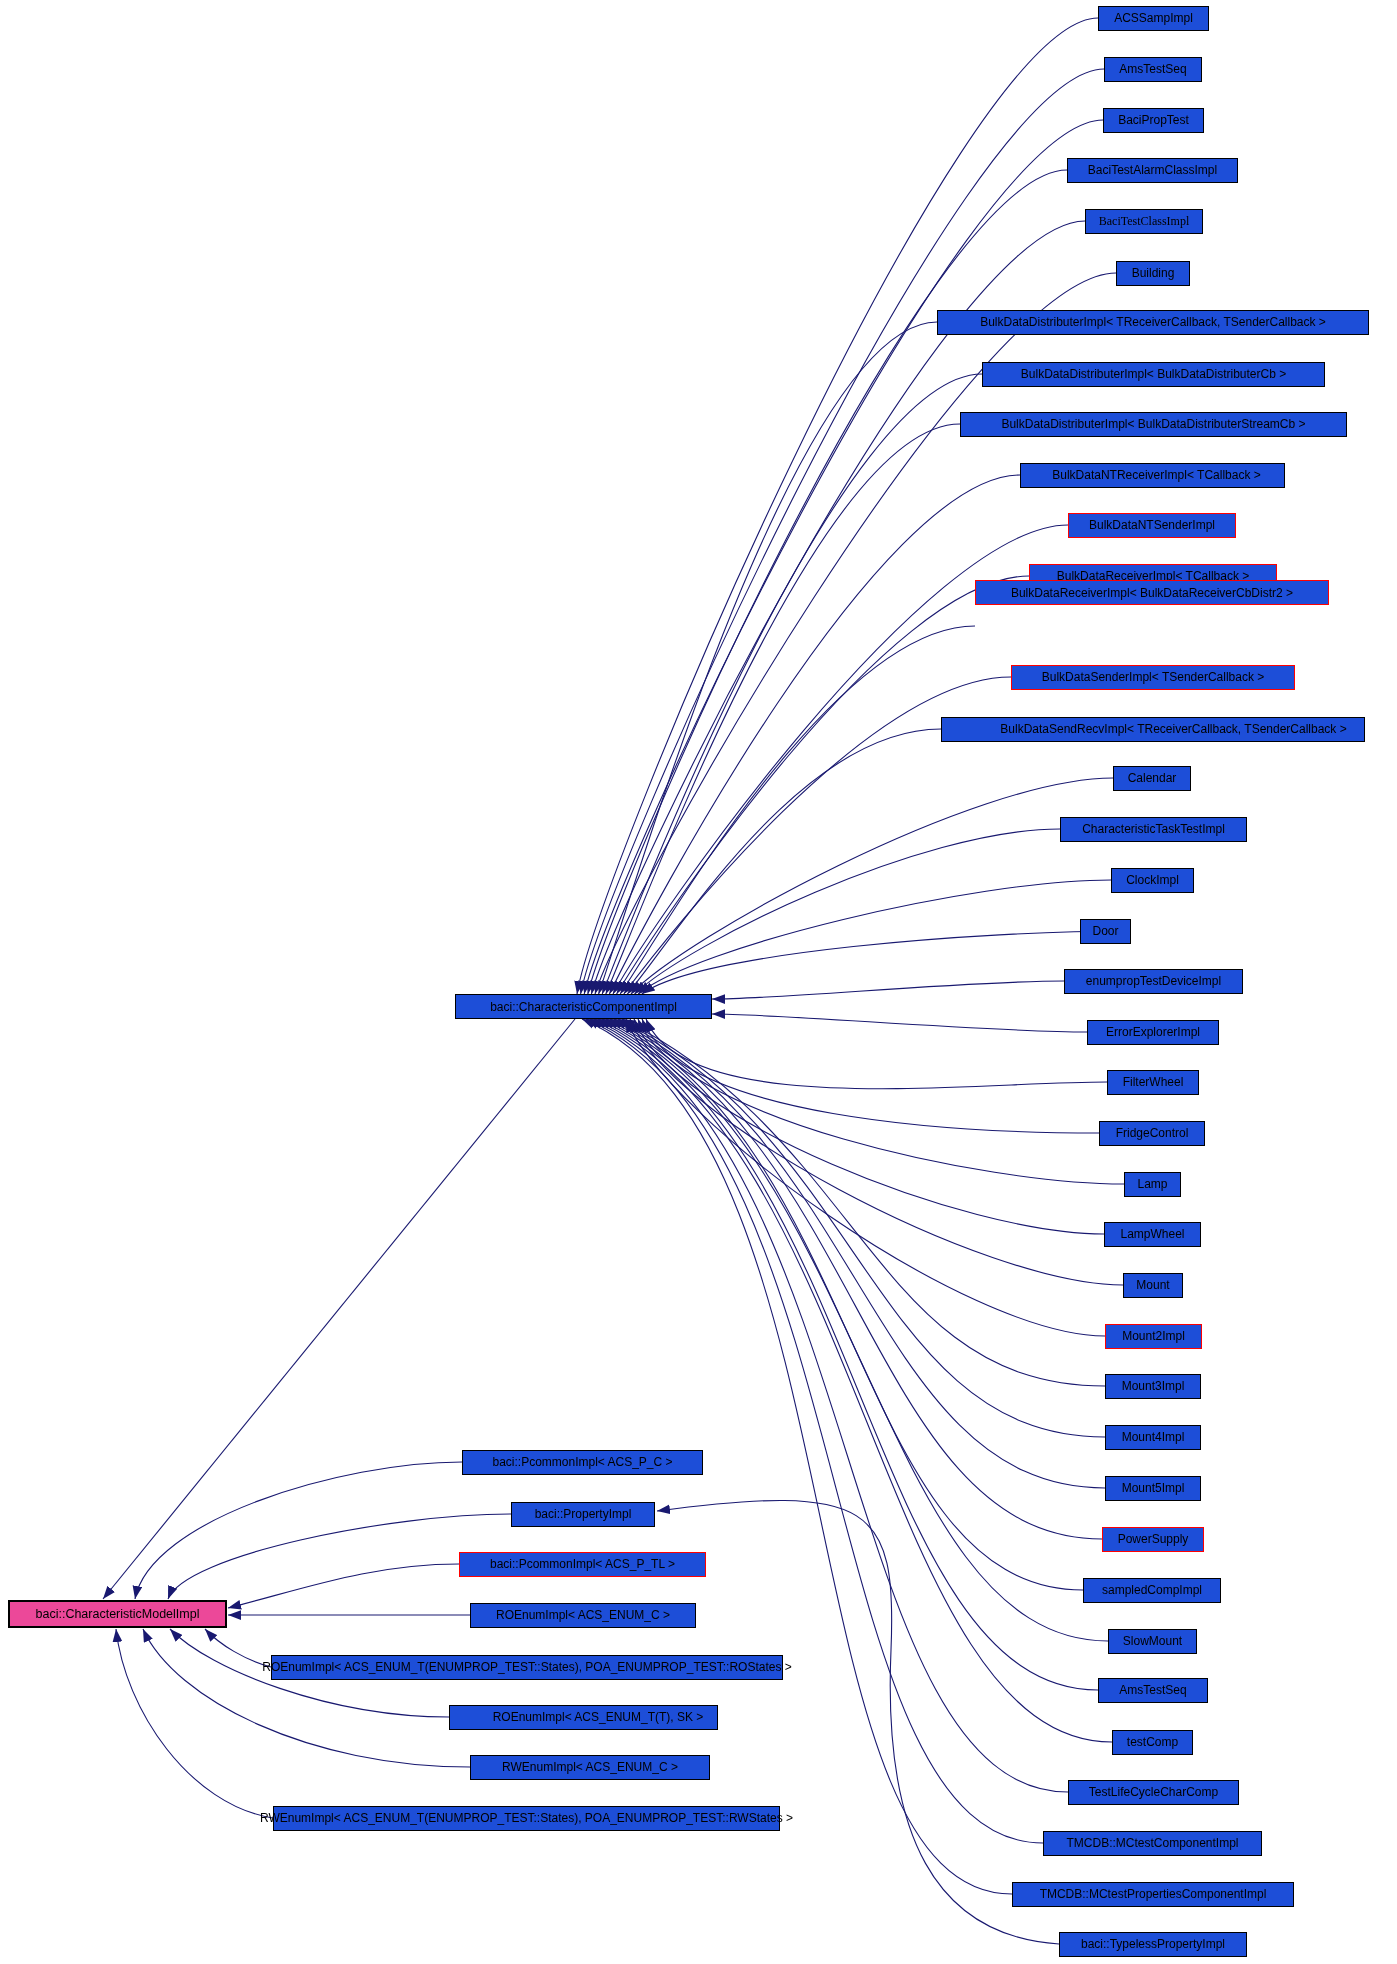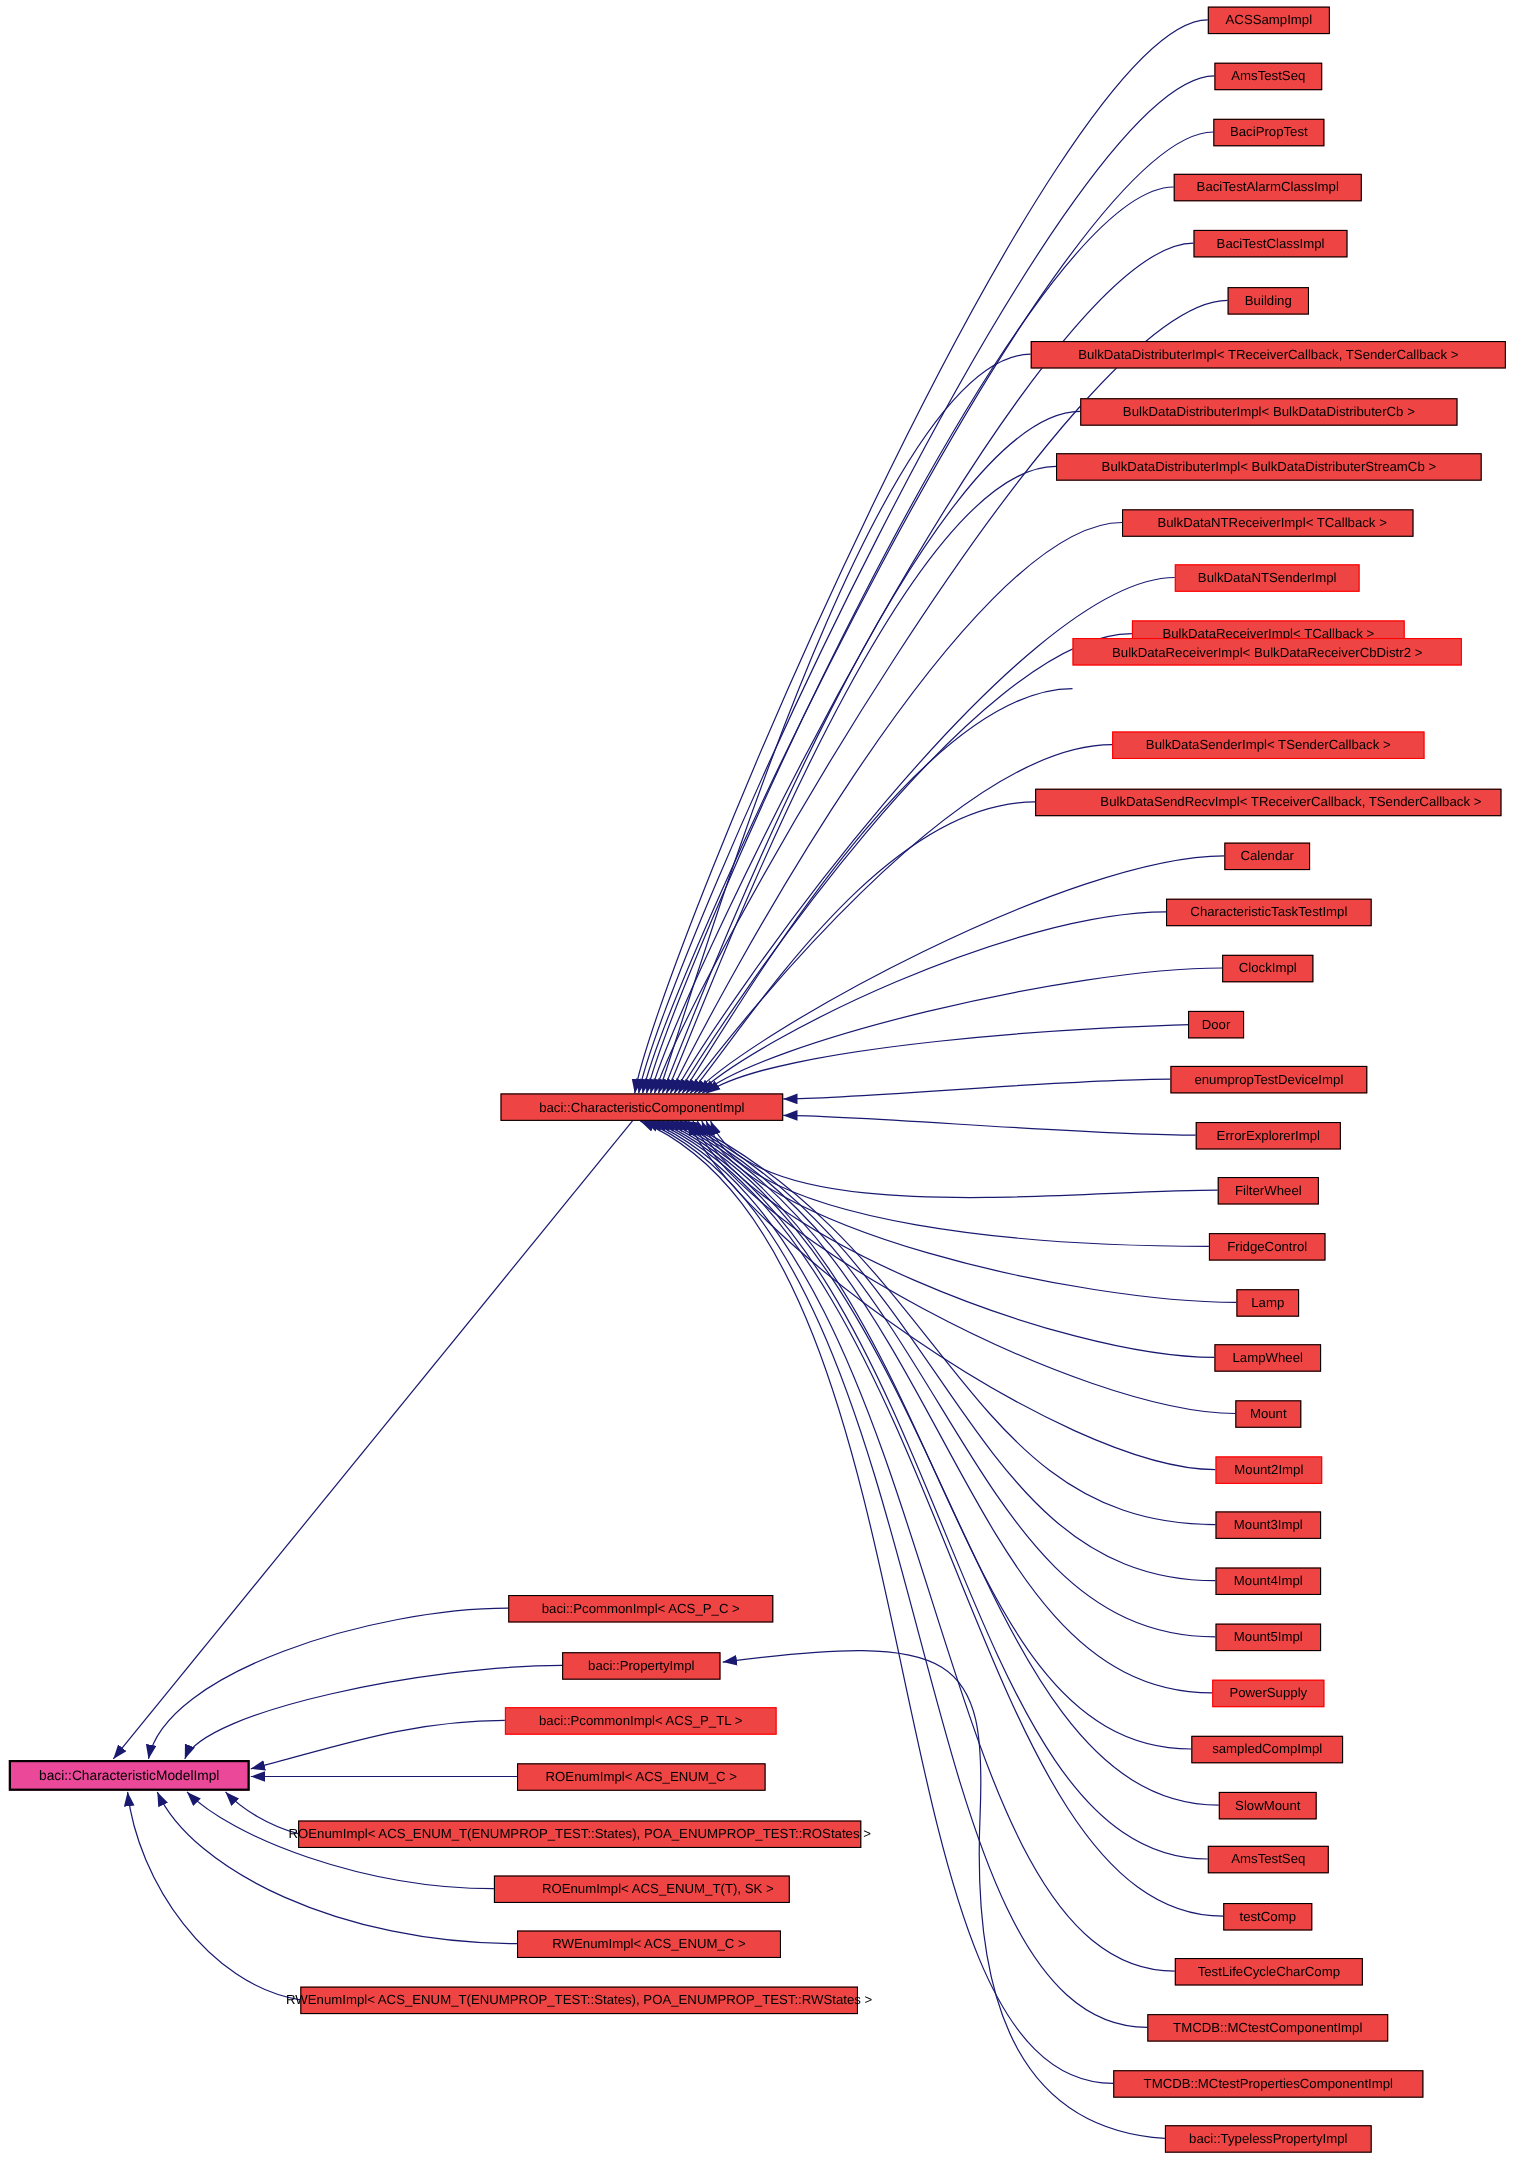--- a/index.html
+++ b/index.html
@@ -9,21 +9,21 @@
     height: 1964px;
     background: #ffffff;
     font-family: "Liberation Sans", "DejaVu Sans", sans-serif;
     overflow: hidden;
   }
   #edges { position: absolute; left: 0; top: 0; }
   .node {
     position: absolute;
     box-sizing: border-box;
     border: 1px solid #000000;
-    background: #ef4444;
+    background: #1d4ed8;
     color: #000000;
     font-size: 12px;
     line-height: 1;
     display: flex;
     align-items: center;
     justify-content: center;
     white-space: nowrap;
     padding: 0 3px;
     cursor: pointer;
   }
@@ -100,21 +100,21 @@
       <div class="node red" style="left: 459px; top: 1551.5px; width: 247px; height: 25px;">baci::PcommonImpl&lt; ACS_P_TL &gt;</div>
       <div class="node" style="left: 470px; top: 1602.5px; width: 226px; height: 25px;">ROEnumImpl&lt; ACS_ENUM_C &gt;</div>
       <div class="node" style="left: 271px; top: 1654.5px; width: 512px; height: 25px;">ROEnumImpl&lt; ACS_ENUM_T(ENUMPROP_TEST::States), POA_ENUMPROP_TEST::ROStates &gt;</div>
       <div class="node" style="left: 449px; top: 1704.5px; width: 269px; height: 25px; padding-left: 32px;">ROEnumImpl&lt; ACS_ENUM_T(T), SK &gt;</div>
       <div class="node" style="left: 470px; top: 1754.5px; width: 240px; height: 25px;">RWEnumImpl&lt; ACS_ENUM_C &gt;</div>
       <div class="node" style="left: 273px; top: 1805.5px; width: 507px; height: 25px;">RWEnumImpl&lt; ACS_ENUM_T(ENUMPROP_TEST::States), POA_ENUMPROP_TEST::RWStates &gt;</div>
       <div class="node" style="left: 1098px; top: 5.5px; width: 111px; height: 25px;">ACSSampImpl</div>
       <div class="node" style="left: 1104px; top: 56.5px; width: 98px; height: 25px;">AmsTestSeq</div>
       <div class="node" style="left: 1103px; top: 107.5px; width: 101px; height: 25px;">BaciPropTest</div>
       <div class="node" style="left: 1067px; top: 157.5px; width: 171px; height: 25px;">BaciTestAlarmClassImpl</div>
-      <div class="node" style="left: 1085px; top: 208.5px; width: 140px; height: 25px;">BaciTestClassImpl</div>
+      <div class="node" style="left: 1085px; top: 208.5px; width: 118px; height: 25px; font-family: Liberation Serif, serif;">BaciTestClassImpl</div>
       <div class="node" style="left: 1116px; top: 260.5px; width: 74px; height: 25px;">Building</div>
       <div class="node" style="left: 937px; top: 309.5px; width: 432px; height: 25px;">BulkDataDistributerImpl&lt; TReceiverCallback, TSenderCallback &gt;</div>
       <div class="node" style="left: 982px; top: 361.5px; width: 343px; height: 25px;">BulkDataDistributerImpl&lt; BulkDataDistributerCb &gt;</div>
       <div class="node" style="left: 960px; top: 411.5px; width: 387px; height: 25px;">BulkDataDistributerImpl&lt; BulkDataDistributerStreamCb &gt;</div>
       <div class="node" style="left: 1020px; top: 462.5px; width: 265px; height: 25px; padding-left: 11px;">BulkDataNTReceiverImpl&lt; TCallback &gt;</div>
       <div class="node red" style="left: 1068px; top: 512.5px; width: 168px; height: 25px;">BulkDataNTSenderImpl</div>
       <div class="node red" style="left: 1029px; top: 563.5px; width: 248px; height: 25px;">BulkDataReceiverImpl&lt; TCallback &gt;</div>
       <div class="node red" style="left: 975px; top: 580px; width: 354px; height: 25px;">BulkDataReceiverImpl&lt; BulkDataReceiverCbDistr2 &gt;</div>
       <div class="node red" style="left: 1011px; top: 664.5px; width: 284px; height: 25px;">BulkDataSenderImpl&lt; TSenderCallback &gt;</div>
       <div class="node" style="left: 941px; top: 716.5px; width: 424px; height: 25px; padding-left: 44px;">BulkDataSendRecvImpl&lt; TReceiverCallback, TSenderCallback &gt;</div>

